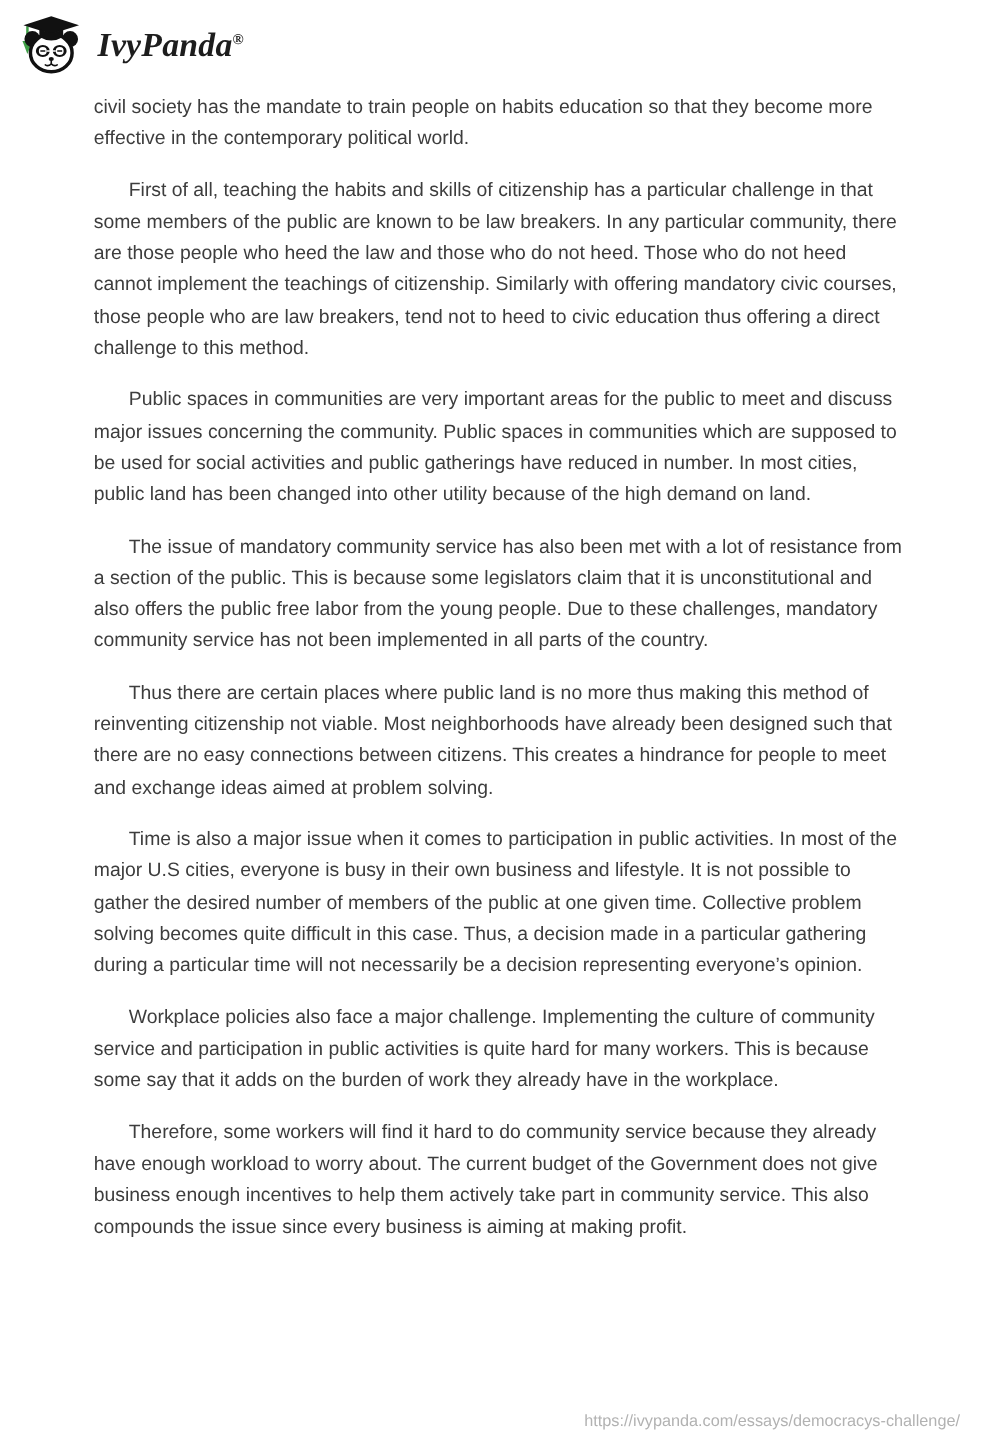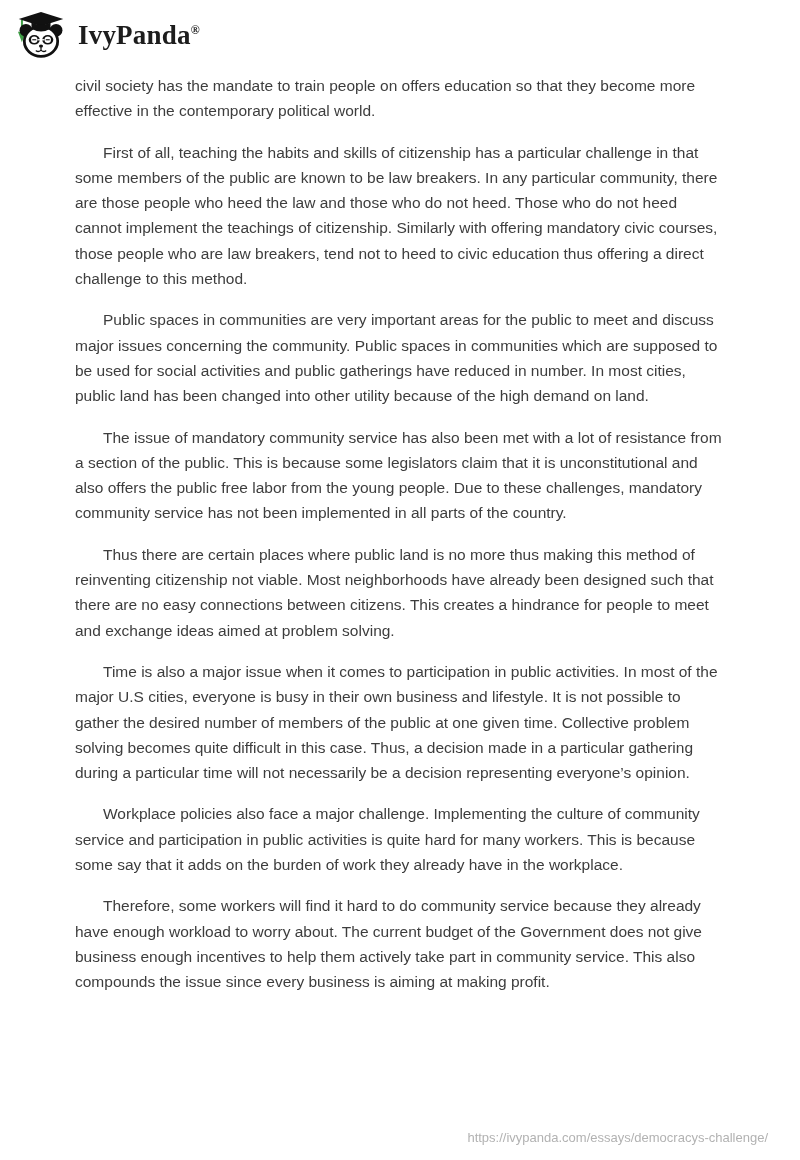--- a/index.html
+++ b/index.html
@@ -7,25 +7,26 @@
   body {
     background: #ffffff;
     font-family: "Liberation Sans", sans-serif;
     display: flex;
     flex-direction: column;
     overflow: hidden;
   }
   
   .page-header {
     display: flex;
-    align-items: center;
+    align-items: flex-start;
     justify-content: space-between;
     padding: 8px 32px 0 14px;
     height: 62px;
     flex: 0 0 auto;
+    font-style: italic;
   }
   .logo {
     display: flex;
     align-items: center;
     gap: 10px;
     text-decoration: none;
     cursor: pointer;
   }
   .logo svg { display: block; }
   .brand {
@@ -101,21 +102,21 @@
       <line x1="40" y1="37" x2="45" y2="37" stroke="#111" stroke-width="1.4"></line>
 
       <ellipse cx="34" cy="45" rx="2.6" ry="2" fill="#111"></ellipse>
       <path d="M34 47 l0 3 M34 50 q-3 3 -6 1 M34 50 q3 3 6 1" fill="none" stroke="#111" stroke-width="1.6" stroke-linecap="round"></path>
     </svg>
     <span class="brand"><span>IvyPanda</span><sup>®</sup></span>
   </a>
 </header>
 
 <main class="essay">
-  <p class="no-indent">civil society has the mandate to train people on offers education so that they become more effective in the contemporary political world.</p>
+  <p class="no-indent">civil society has the mandate to train people on habits education so that they become more effective in the contemporary political world.</p>
   <p>First of all, teaching the habits and skills of citizenship has a particular challenge in that some members of the public are known to be law breakers. In any particular community, there are those people who heed the law and those who do not heed. Those who do not heed cannot implement the teachings of citizenship. Similarly with offering mandatory civic courses, those people who are law breakers, tend not to heed to civic education thus offering a direct challenge to this method.</p>
   <p>Public spaces in communities are very important areas for the public to meet and discuss major issues concerning the community. Public spaces in communities which are supposed to be used for social activities and public gatherings have reduced in number. In most cities, public land has been changed into other utility because of the high demand on land.</p>
   <p>The issue of mandatory community service has also been met with a lot of resistance from a section of the public. This is because some legislators claim that it is unconstitutional and also offers the public free labor from the young people. Due to these challenges, mandatory community service has not been implemented in all parts of the country.</p>
   <p>Thus there are certain places where public land is no more thus making this method of reinventing citizenship not viable. Most neighborhoods have already been designed such that there are no easy connections between citizens. This creates a hindrance for people to meet and exchange ideas aimed at problem solving.</p>
   <p>Time is also a major issue when it comes to participation in public activities. In most of the major U.S cities, everyone is busy in their own business and lifestyle. It is not possible to gather the desired number of members of the public at one given time. Collective problem solving becomes quite difficult in this case. Thus, a decision made in a particular gathering during a particular time will not necessarily be a decision representing everyone’s opinion.</p>
   <p>Workplace policies also face a major challenge. Implementing the culture of community service and participation in public activities is quite hard for many workers. This is because some say that it adds on the burden of work they already have in the workplace.</p>
   <p>Therefore, some workers will find it hard to do community service because they already have enough workload to worry about. The current budget of the Government does not give business enough incentives to help them actively take part in community service. This also compounds the issue since every business is aiming at making profit.</p>
 </main>
 
 <footer class="page-footer">

